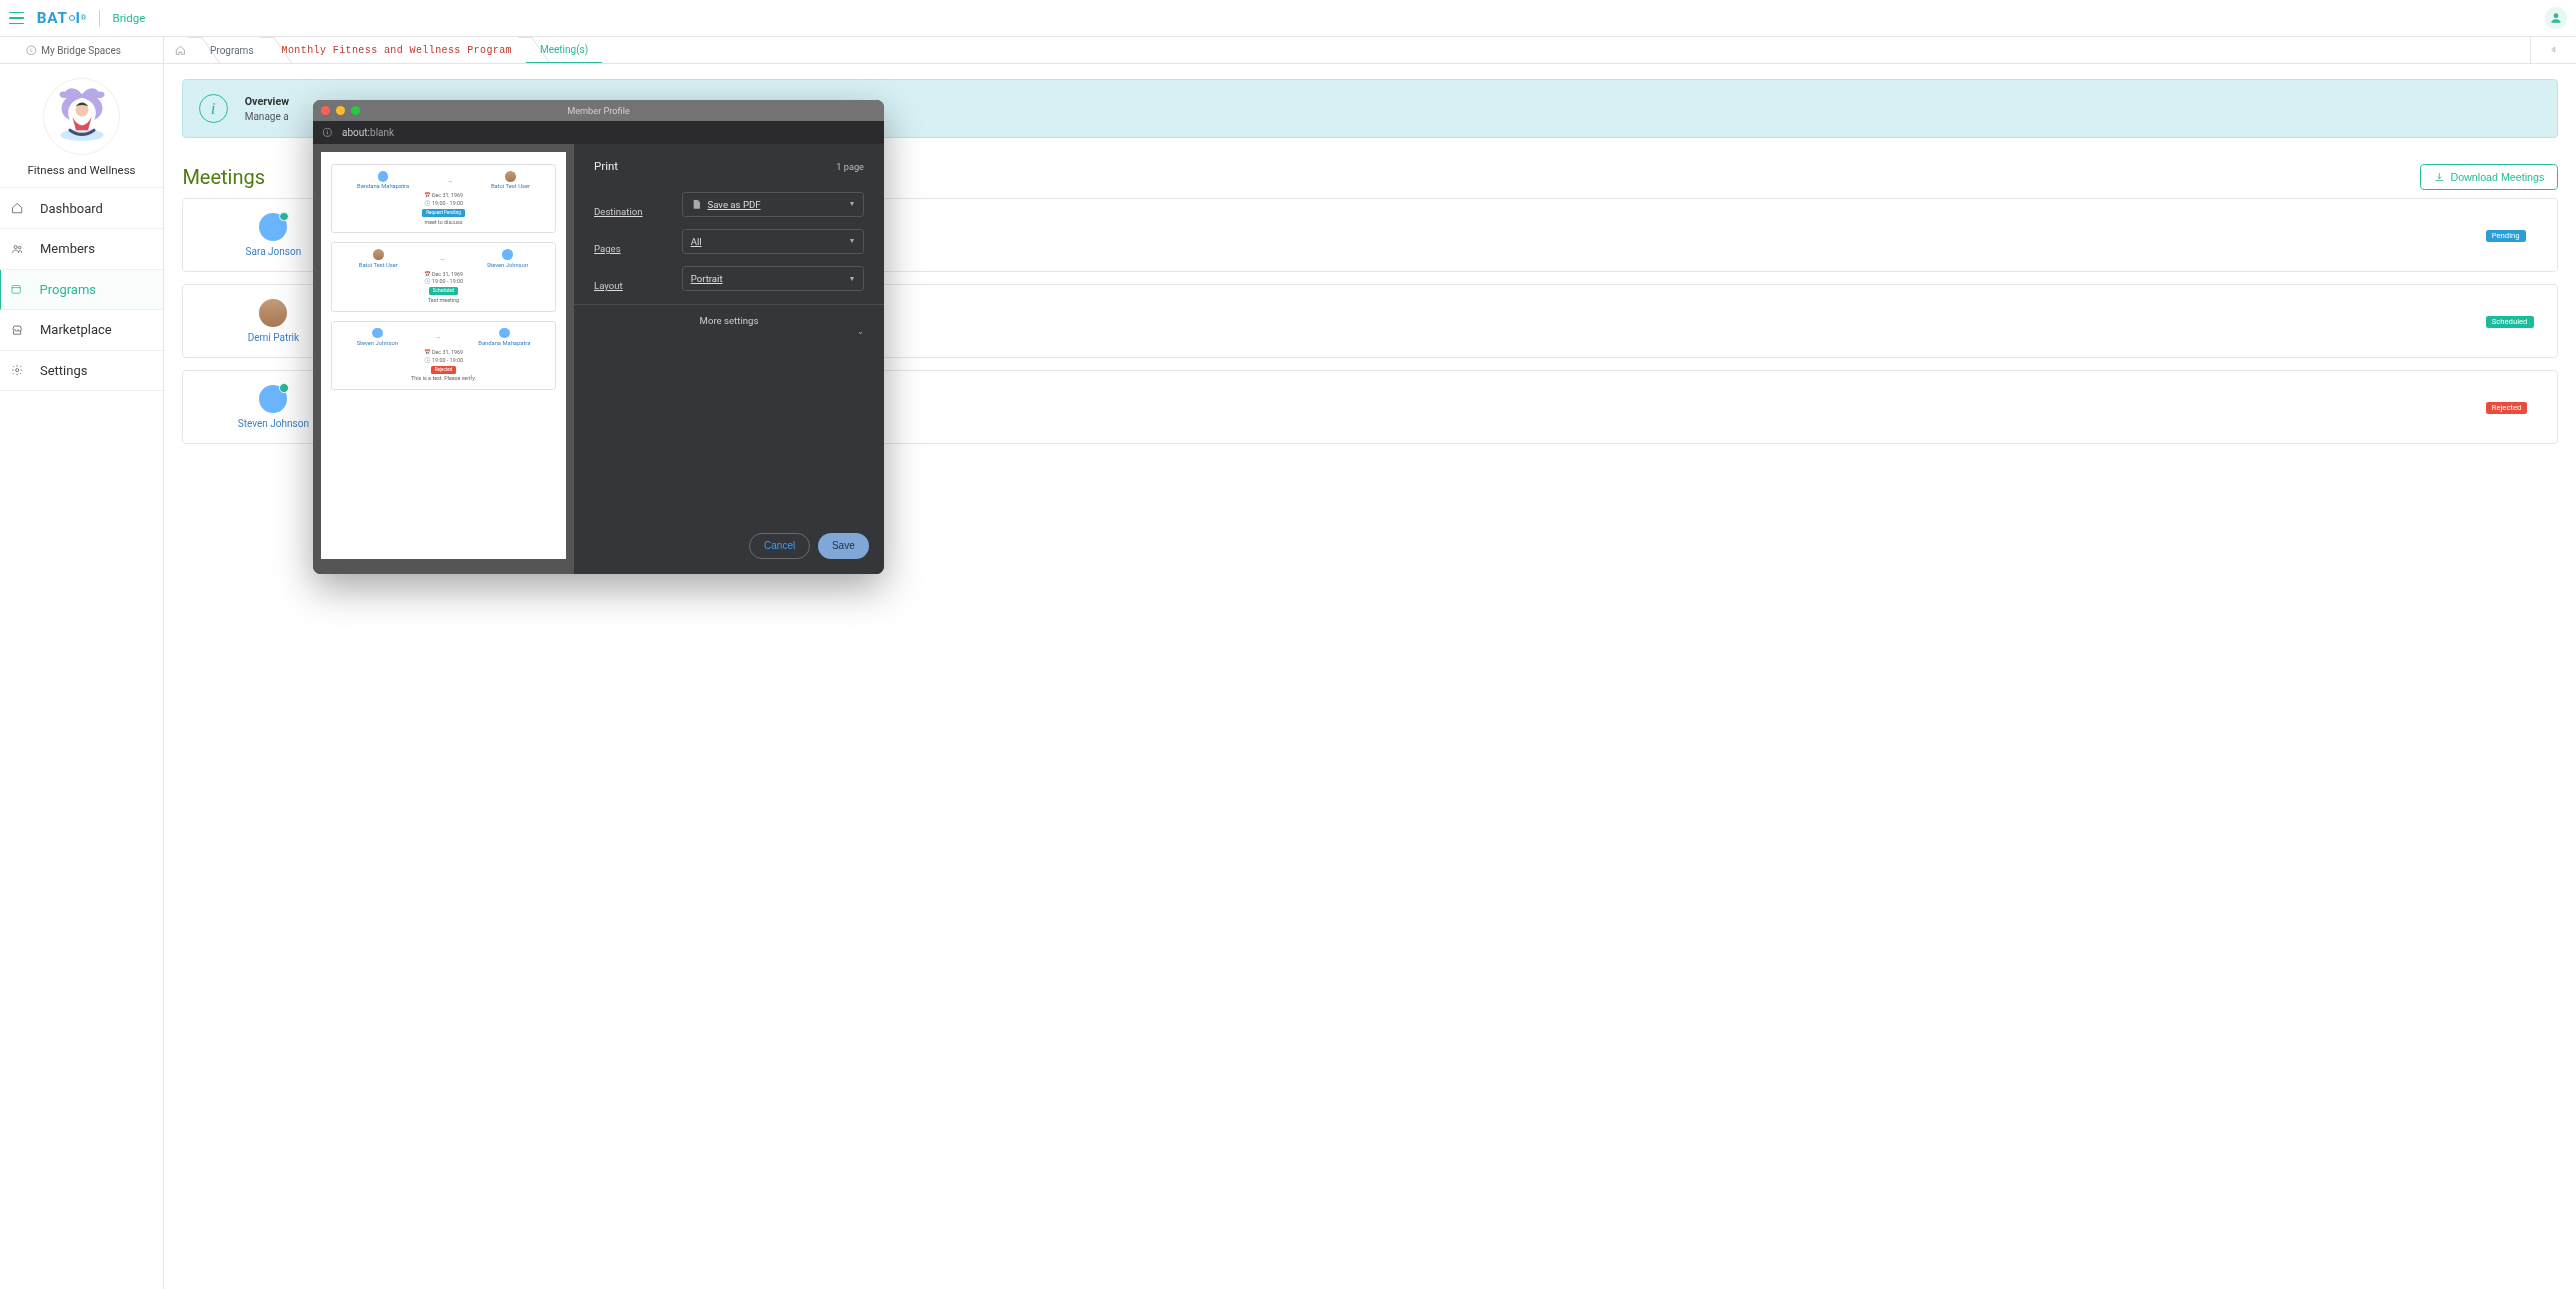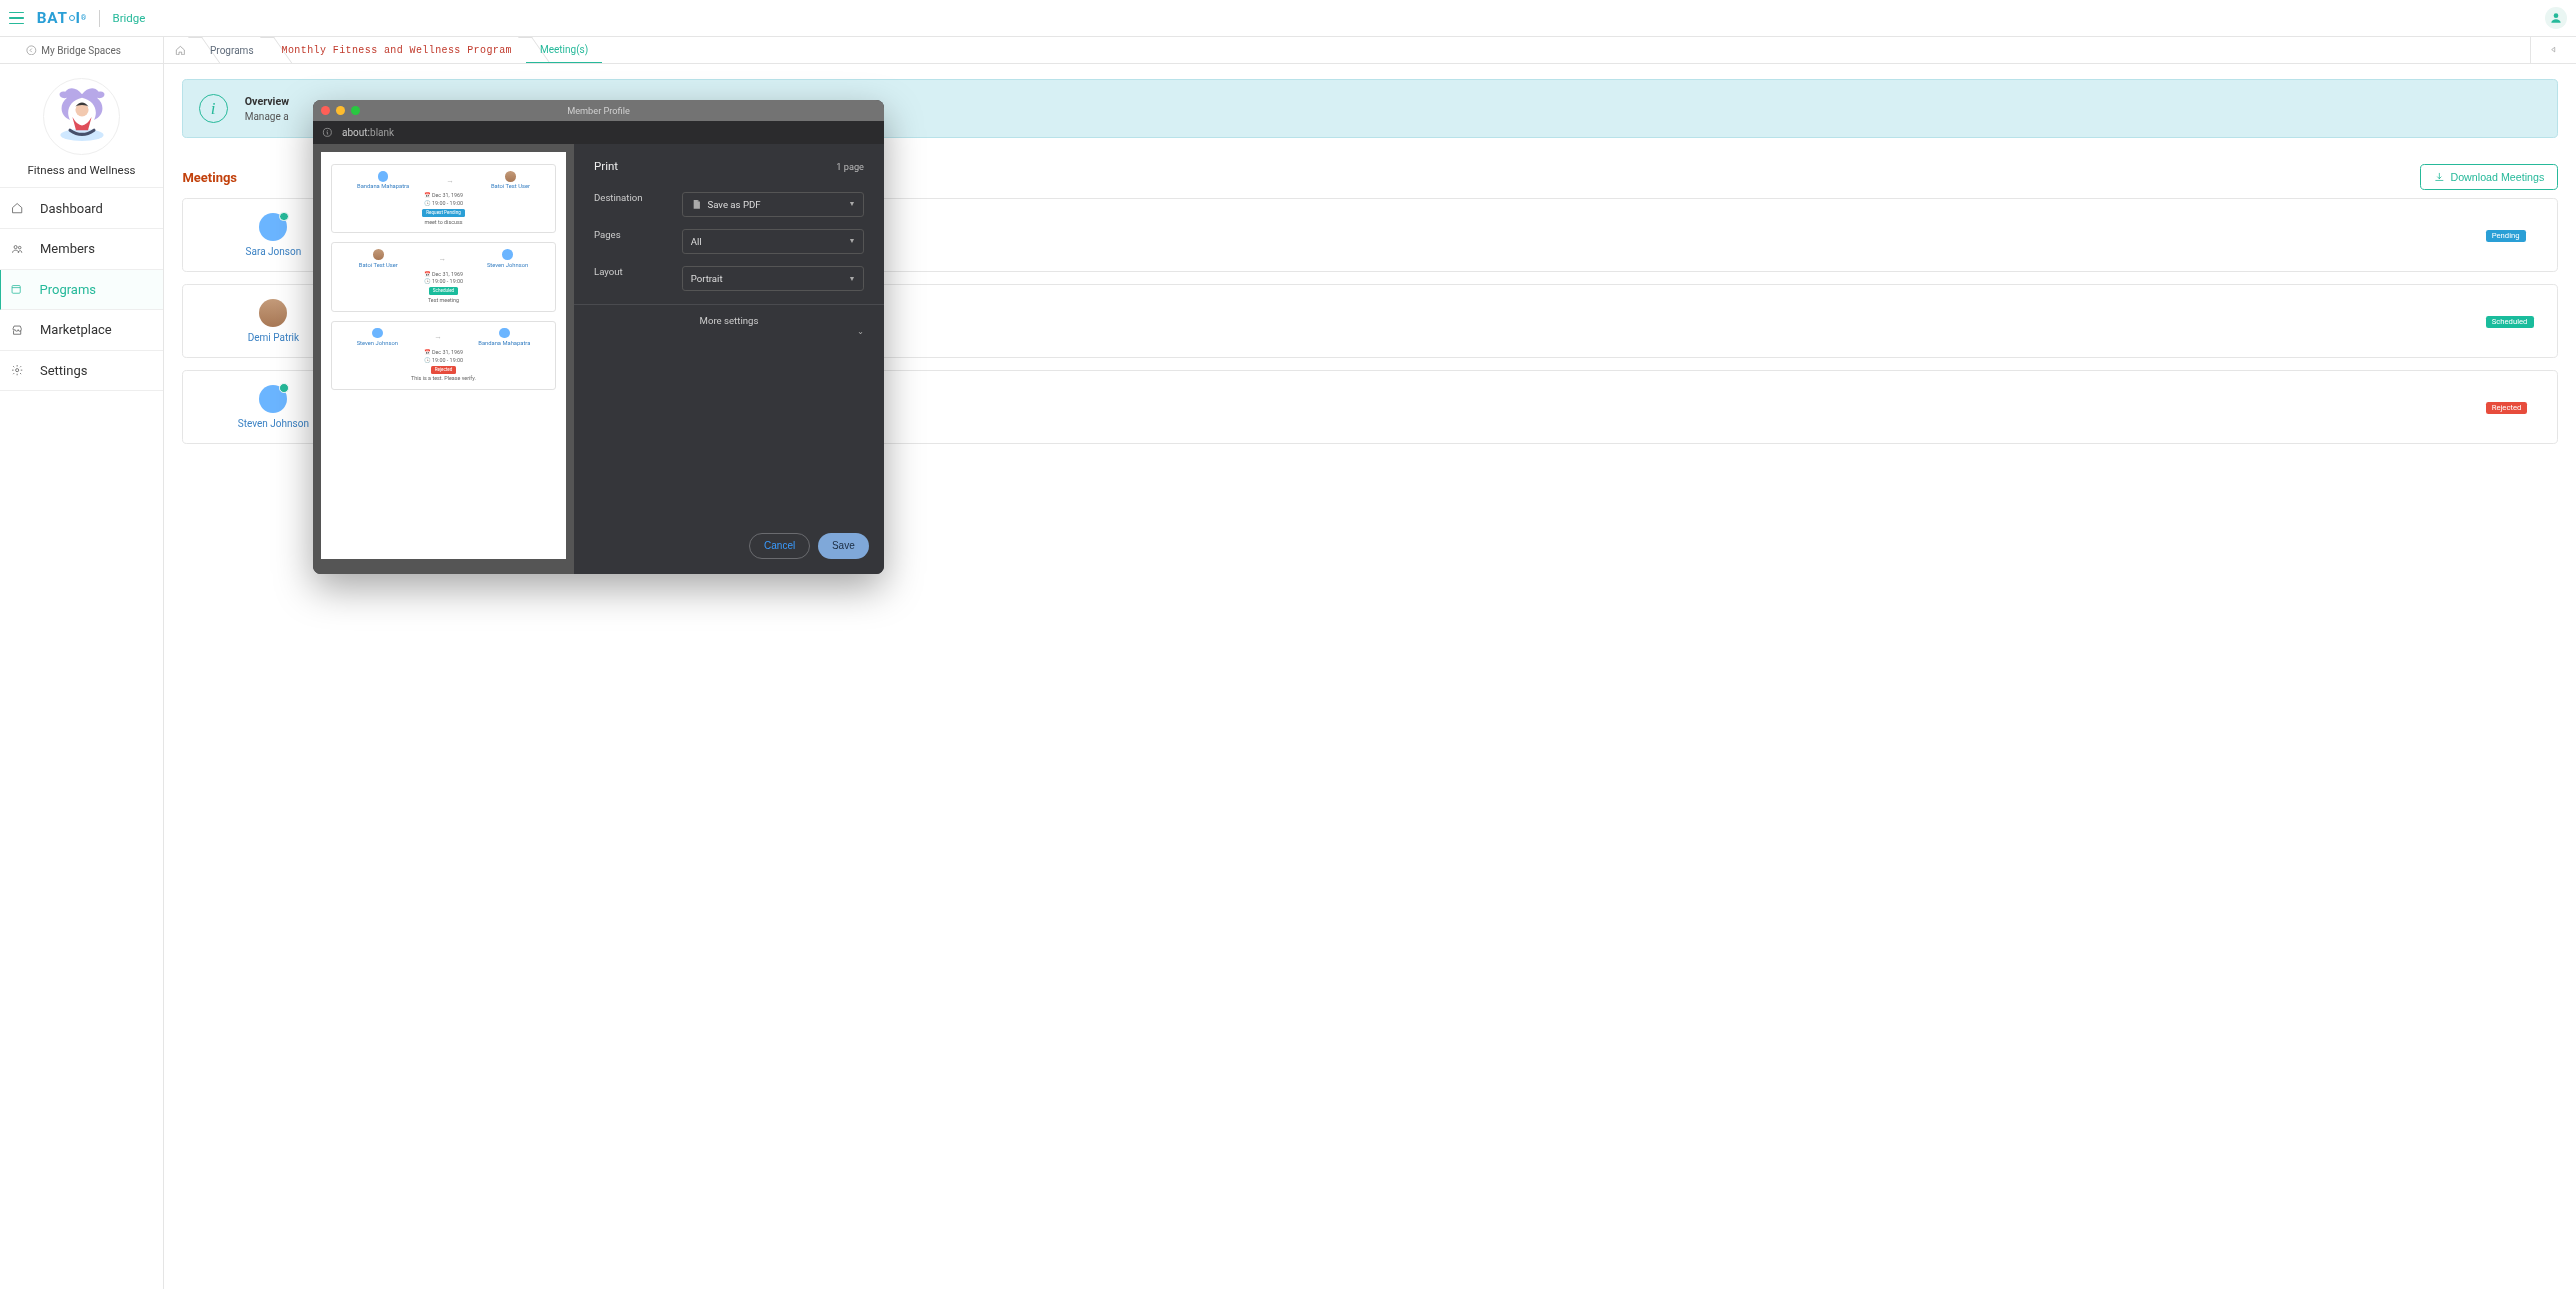--- a/index.html
+++ b/index.html
@@ -52,21 +52,21 @@
   .nav li.active { color: #26b99a; background: #f9fefd; border-left: 1.5px solid #26b99a; padding-left: 9.2px; }
   .nav li svg { width: 12.3px; height: 12.3px; flex-shrink: 0; }
 
   .main { flex: 1; padding: 15.3px 18.4px; overflow: auto; }
   .overview-banner { background: #d7f0f4; border: 0.8px solid #b8e2e9; border-radius: 4.6px; padding: 14px 15.3px; display: flex; gap: 17px; align-items: center; }
   .overview-banner .info-icon { width: 29px; height: 29px; border: 1.5px solid #26b99a; border-radius: 50%; display: flex; align-items: center; justify-content: center; color: #26b99a; font-style: italic; font-family: Georgia, serif; font-size: 17px; }
   .overview-banner .ov-text h3 { font-size: 10.7px; color: #333; margin-bottom: 3.1px; }
   .overview-banner .ov-text p { font-size: 10px; color: #555; }
 
   .page-header { display: flex; align-items: center; margin: 26px 0 7.7px; }
-  .page-header h2 { flex: 1; font-size: 13px; font-weight: 700; color: #c2410c; }
+  .page-header h2 { flex: 1; font-size: 20px; font-weight: 400; color: #4d7c0f; }
   .dl-btn { border: 0.8px solid #26b99a; color: #26b99a; background: #fff; border-radius: 4.6px; padding: 6.1px 12.3px; font-size: 10.7px; display: flex; align-items: center; gap: 6.1px; cursor: pointer; }
   .dl-btn svg { width: 10.7px; height: 10.7px; }
 
   .meeting-card { border: 0.8px solid #e5e5e5; border-radius: 4.6px; padding: 14px 17px; margin-bottom: 12.3px; display: flex; align-items: center; gap: 15.3px; }
   .mc-person { width: 146px; text-align: center; }
   .mc-person .pic { width: 28px; height: 28px; border-radius: 50%; margin: 0 auto 4.6px; background: #6bb5ff; position: relative; }
   .mc-person .pic.green-dot::after { content:""; position:absolute; top:-1.5px; right:-1.5px; width:7.7px; height:7.7px; background:#26b99a; border-radius:50%; border:1.5px solid #fff; }
   .mc-person .pic.photo { background: linear-gradient(#c49b7a,#a87855); }
   .mc-person .pname { color: #3b82c4; font-size: 10px; }
   .mc-arrow { flex: 1; text-align:center; color: #aaa; font-size: 12.3px; }
@@ -101,21 +101,21 @@
   .pv-arrow { color:#bbb; font-size:7.7px; }
   .pv-meta { font-size:5.4px; color:#666; line-height:1.4; }
   .pv-badge { display:inline-block; font-size:4.6px; color:#fff; padding:0.8px 3.8px; border-radius:1.5px; margin: 1.5px 0; }
   .pv-badge.pending { background:#2a9fd6; } .pv-badge.scheduled { background:#1abc9c; } .pv-badge.red { background:#e74c3c; }
 
   .settings-pane { flex:1; background: #35363a; color:#ddd; display:flex; flex-direction:column; }
   .sp-body { flex:1; padding: 15.3px 20px; }
   .sp-head { display:flex; align-items:center; margin-bottom: 18.4px; gap: 28px; }
   .sp-head h2 { flex:1; font-size:11.5px; font-weight:400; color:#eee; }
   .sp-head .pages { font-size:9.2px; color:#bbb; }
-  .sp-row { display:flex; align-items:flex-start; margin-bottom:12.3px; }
+  .sp-row { display:flex; align-items:flex-end; margin-bottom:12.3px;text-decoration:underline; }
   .sp-row label { width: 88px; font-size:9.6px; color:#ccc; }
   .sp-select { flex:1; height:25px; border:0.8px solid #555; border-radius:3.1px; display:flex; align-items:center; padding:0 7.7px; font-size:9.6px; color:#ddd; position:relative; background:#35363a; cursor:pointer; }
   .sp-select svg.file { width:10.7px; height:10.7px; margin-right:6.1px; fill:#aaa; }
   .sp-select .chev { position:absolute; right:7.7px; font-size:7px; color:#aaa; }
   .sp-divider { border-top:0.8px solid #4a4b4f; margin: 6.1px -20px 10.7px; }
   .sp-more { display:flex; align-items:center; font-size:9.6px; color:#ccc; cursor:pointer;flex-direction:column; }
   .sp-more .chev { margin-left:auto; font-size:8.4px; color:#aaa; }
   .sp-footer { padding: 10.7px 15.3px 15.3px; display:flex; justify-content:flex-end; gap:7.7px; border-top: 0; }
   .btn { height:26px; padding: 0 14px; border-radius:14px; font-size:10px; cursor:pointer; display:flex; align-items:center; }
   .btn.cancel { background:transparent; border:0.8px solid #6a6b6f; color:#3a9bff; }

